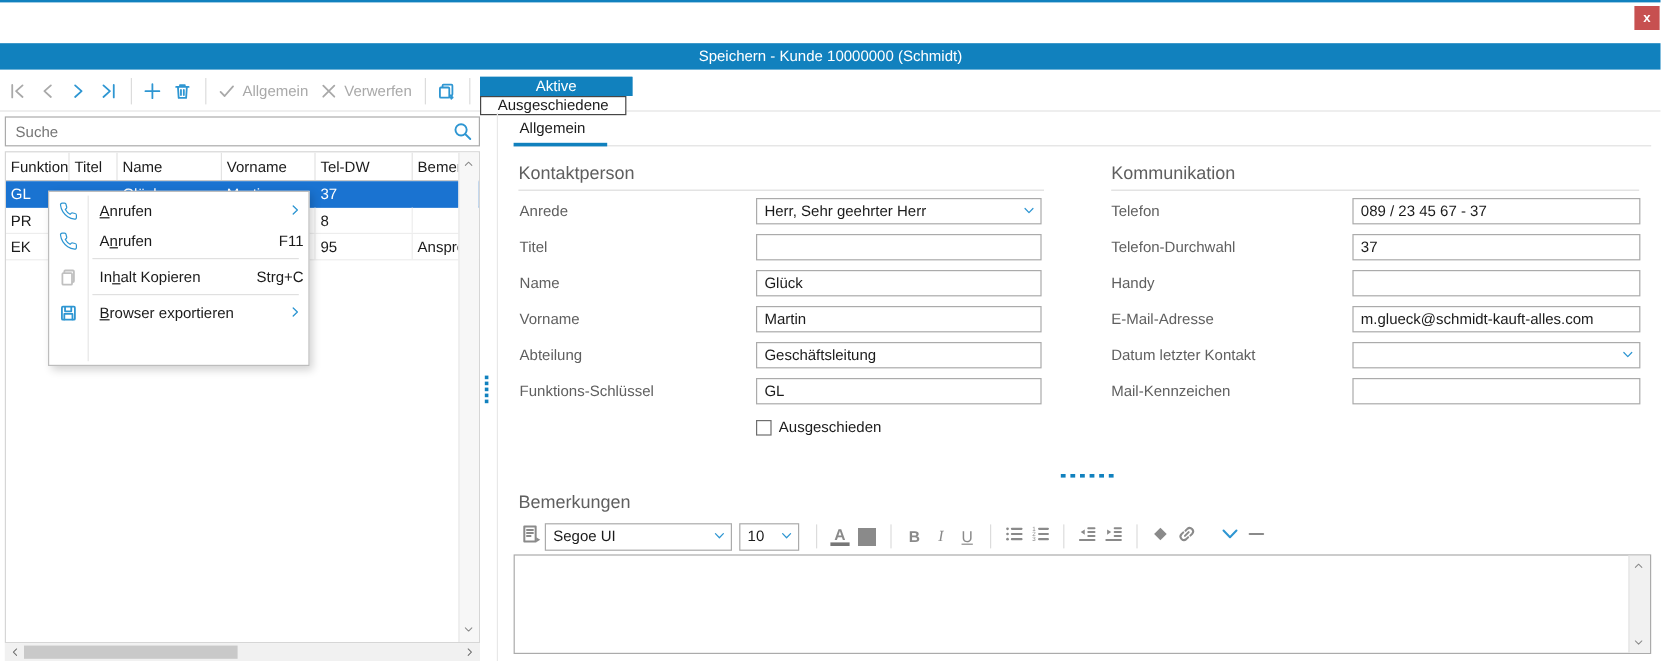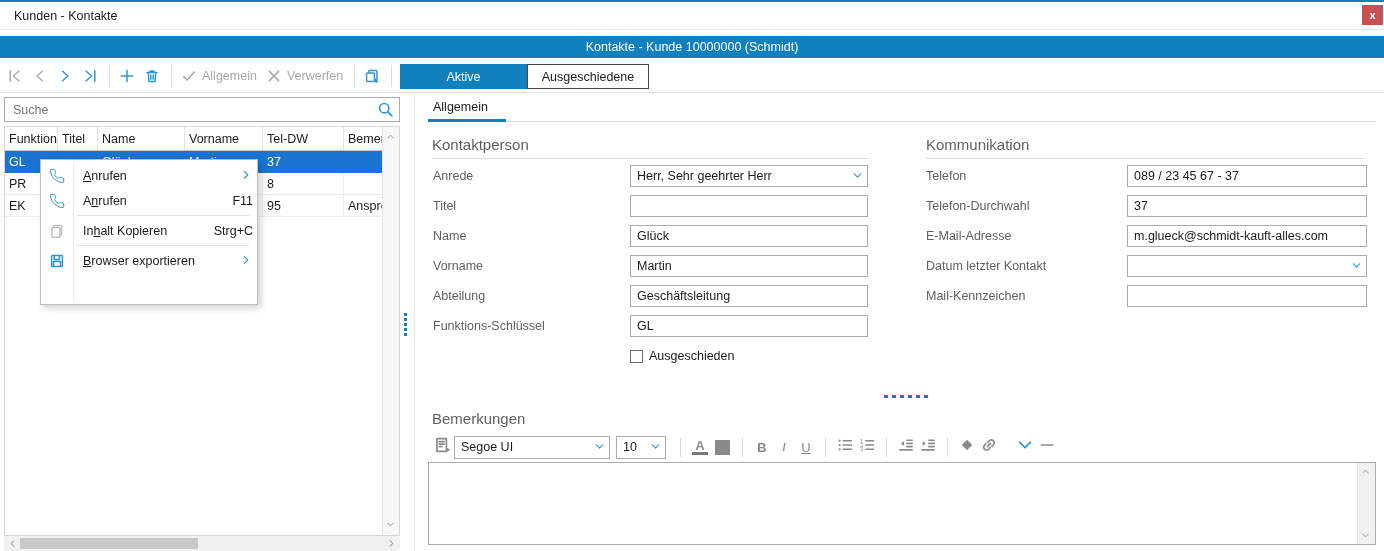--- a/index.html
+++ b/index.html
@@ -12,21 +12,21 @@
   #closebtn{position:absolute;right:1px;top:5px;width:21px;height:20px;background:#c75050;color:#fff;
             display:flex;align-items:center;justify-content:center;font-size:11px;font-weight:bold;}
   #recordbar{position:absolute;left:0;top:36px;width:100%;height:22px;background:#1181be;color:#fff;
              font-size:12.5px;text-align:center;line-height:22px;}
   
   #toolbar{position:absolute;left:0;top:60px;width:100%;height:33px;border-bottom:1px solid #e3e3e3;
            display:flex;align-items:center;padding-left:7px;box-sizing:border-box;}
   .tbtn{display:flex;align-items:center;gap:5px;color:#2e96d2;margin-right:9px;font-size:12.5px;}
   .tbtn.dis{color:#a9a9a9;}
   .tsep{width:1px;height:22px;background:#dcdcdc;margin:0 9px 0 2px;}
-  #viewtabs{position:absolute;left:400px;top:64px;display:flex;height:25px;}
+  #viewtabs{position:absolute;left:400px;top:64px;display:flex;height:25px;flex-direction:column;}
   .vtab{box-sizing:border-box;display:flex;align-items:center;justify-content:center;font-size:12.5px;
         background:#fff;border:1px solid #464646;}
   .vtab.act{background:#1181be;color:#fff;border:1px solid #1181be;}
   
   #searchbox{position:absolute;left:4px;top:97px;width:396px;height:25px;box-sizing:border-box;border:1px solid #ababab;background:#fff;}
   #searchbox input{position:absolute;left:0;top:0;width:370px;height:23px;border:none;outline:none;padding:0 0 0 8px;
                    font-size:12.5px;font-family:inherit;color:#1b1b1b;background:transparent;}
   #searchbox input::placeholder{color:#767676;opacity:1;}
   #searchbox .ic{position:absolute;right:5px;top:3px;color:#2e96d2;}
   #tablewrap{position:absolute;left:4px;top:126px;width:396px;height:410px;box-sizing:border-box;
@@ -102,28 +102,25 @@
   .ic.sz11 svg{width:11px;height:11px;}
   .ic.sz12 svg{width:12px;height:12px;}
   .ic.sz9 svg{width:9px;height:9px;}
   .ic.sz17 svg{width:17px;height:17px;}
 </style>
 </head>
 <body>
 
 <div class="frame">
   <div id="topline"></div>
-  <div id="titlebar">
-    <span class="t">Kunden - Kontakte</span>
-  </div>
   <div id="closebtn">
     <span>x</span>
   </div>
   <div id="recordbar">
-    <span>Kontakte - Kunde 10000000 (Schmidt)</span>
+    <span>Speichern - Kunde 10000000 (Schmidt)</span>
   </div>
 
   <div id="toolbar">
       <div class="tbtn dis">
         <span class="ic">
           <svg viewBox="0 0 16 16" fill="none" stroke="currentColor" stroke-width="1.5" stroke-linecap="round" stroke-linejoin="round">
             <path d="M3.2 2.8v10.4M11.8 3.2 6.4 8l5.4 4.8"></path>
           </svg>
         </span>
       </div>
@@ -358,20 +355,26 @@
           <span>089 / 23 45 67 - 37</span>
         </div>
       </div>
       <div class="frow">
         <div class="flab" style="width: 201px;">Telefon-Durchwahl</div>
         <div class="finp" style="width: 240px;">
           <span>37</span>
         </div>
       </div>
       <div class="frow">
+        <div class="flab" style="width: 201px;">Handy</div>
+        <div class="finp" style="width: 240px;">
+          <span></span>
+        </div>
+      </div>
+      <div class="frow">
         <div class="flab" style="width: 201px;">E-Mail-Adresse</div>
         <div class="finp" style="width: 240px;">
           <span>m.glueck@schmidt-kauft-alles.com</span>
         </div>
       </div>
       <div class="frow">
         <div class="flab" style="width: 201px;">Datum letzter Kontakt</div>
         <div class="finp" style="width: 240px;">
           <span></span>
           <span class="ic sz11 selchev">

